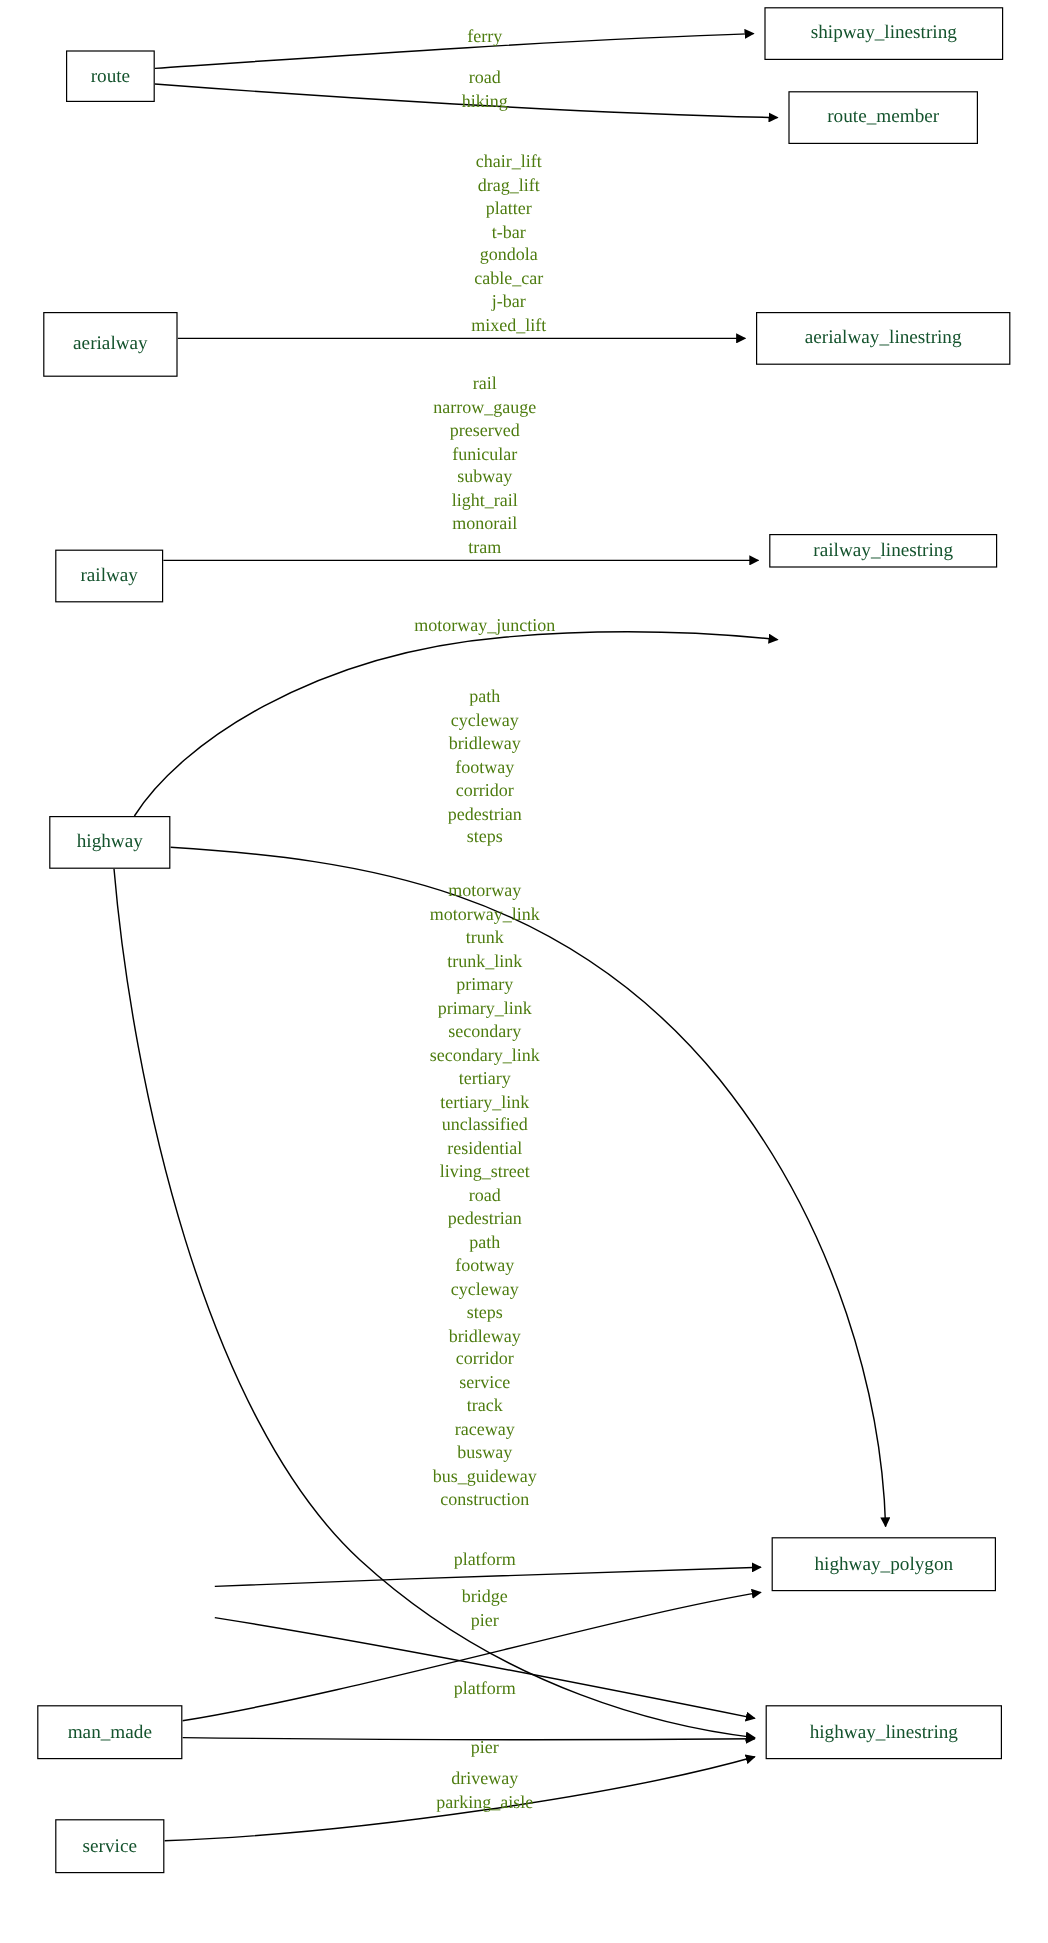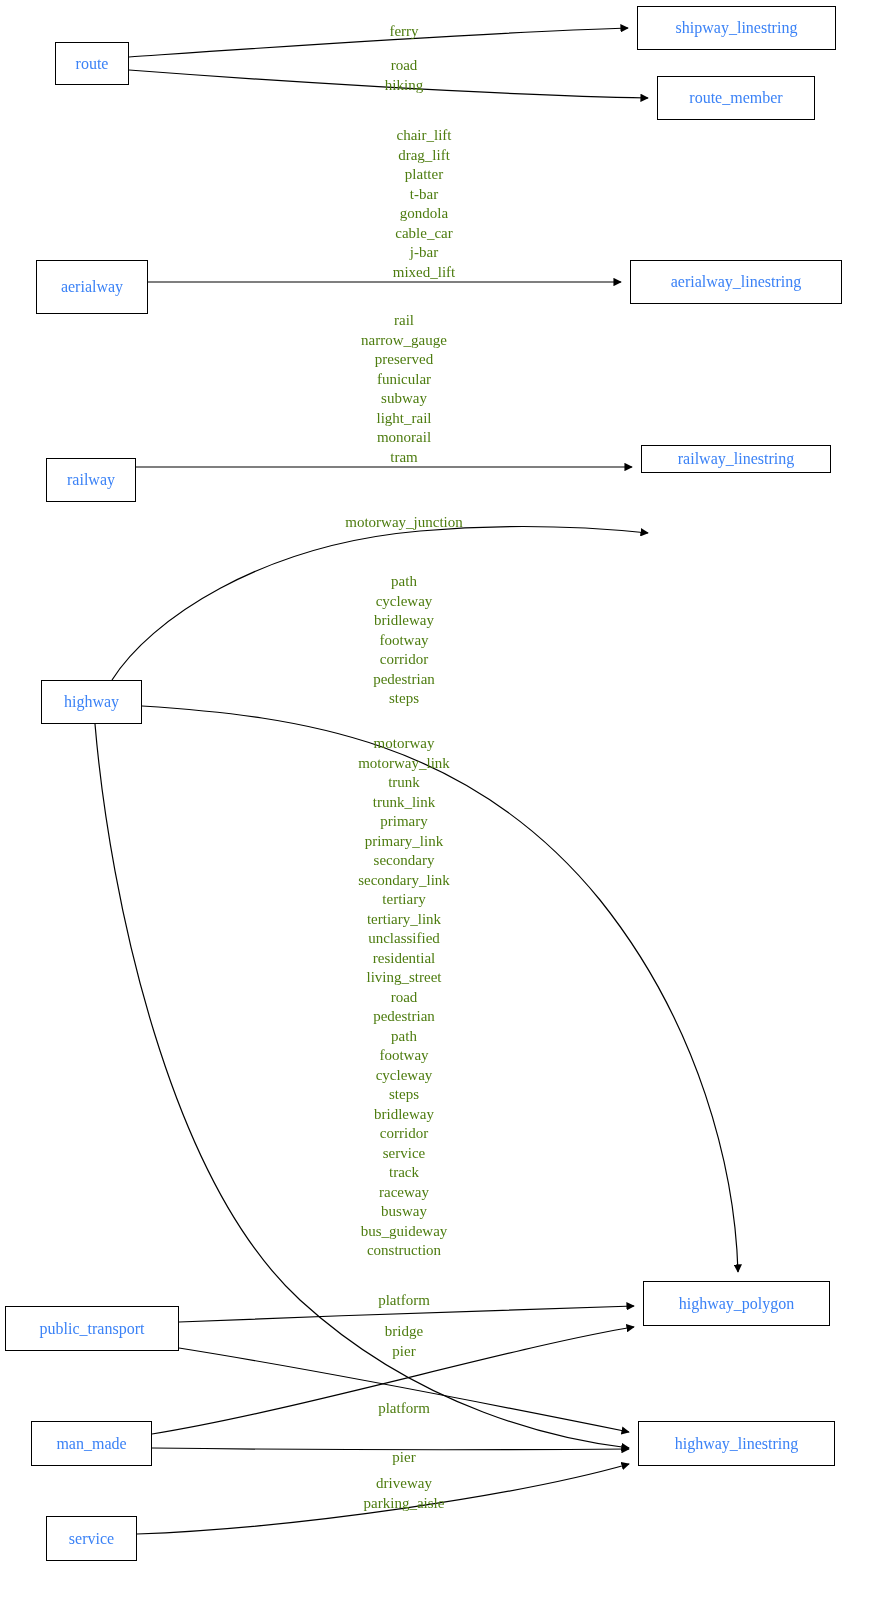--- a/index.html
+++ b/index.html
@@ -26,21 +26,21 @@
   .node {
     position: absolute;
     box-sizing: border-box;
     border: 1px solid #000000;
     background: #ffffff;
     display: flex;
     align-items: center;
     justify-content: center;
     font-family: "Liberation Serif", serif;
     font-size: 16px;
-    color: #3b82f6;
+    color: #14532d;
     white-space: nowrap;
   }
   .edge-label {
     position: absolute;
     font-family: "Liberation Serif", serif;
     font-size: 15px;
     color: #4d7c0f;
     text-align: center;
     line-height: 19.5px;
     white-space: pre;
@@ -116,23 +116,20 @@
 
 
   <div class="node" style="left:41px; top:680px; width:101px; height:44px;">
     <span>highway</span>
   </div>
 
   <div class="node" style="left:643px; top:1281px; width:187px; height:45px;">
     <span>highway_polygon</span>
   </div>
 
-  <div class="node" style="left:5px; top:1306px; width:174px; height:45px;">
-    <span>public_transport</span>
-  </div>
 
   <div class="node" style="left:31px; top:1421px; width:121px; height:45px;">
     <span>man_made</span>
   </div>
 
   <div class="node" style="left:638px; top:1421px; width:197px; height:45px;">
     <span>highway_linestring</span>
   </div>
 
   <div class="node" style="left:46px; top:1516px; width:91px; height:45px;">

